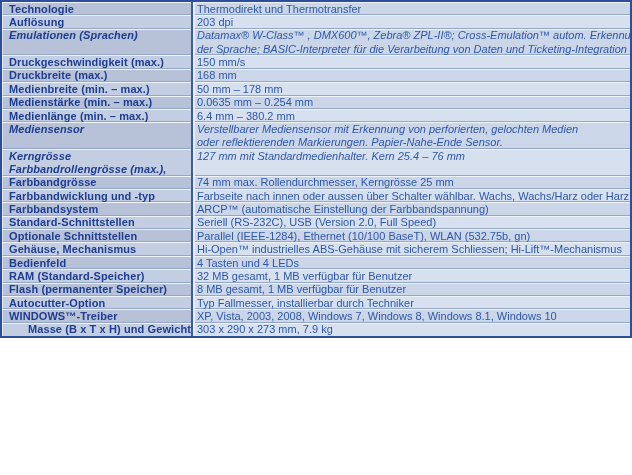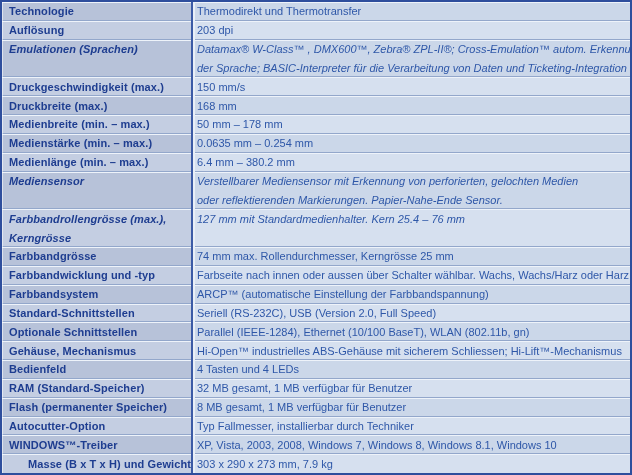--- a/index.html
+++ b/index.html
@@ -1,19 +1,19 @@
 <!DOCTYPE html>
 <html><head>
 <meta charset="utf-8">
 <style>
   html,body{margin:0;padding:0;background:#ffffff;}
   body{width:632px;height:475px;overflow:hidden;
        font-family:"Liberation Sans","DejaVu Sans",sans-serif;}
   .spec-table{
-    box-sizing:border-box;width:632px;height:475px;
+    box-sizing:border-box;width:632px;height:338px;
     border:2px solid #2e4e9d;display:flex;flex-direction:column;
     background:#22c55e;
   }
   .row{display:flex;min-height:0;}
   .r1{flex:1 1 0;}
   .r2{flex:2 2 0;font-style:italic;}
   .cl{box-sizing:border-box;width:191px;flex:0 0 191px;display:flex;flex-direction:column;
       border-right:2px solid #3c5ba6;
       box-shadow:inset 1px 0 0 rgba(255,255,255,.55),inset 0 1px 0 #eef3fa,inset 0 -1px 0 #93a7cb;}
   .cv{flex:1 1 auto;min-width:0;display:flex;flex-direction:column;
@@ -113,22 +113,22 @@
         <div class="ln lbl">Mediensensor</div>
       </div>
     <div class="cv">
       <div class="ln val">Verstellbarer Mediensensor mit Erkennung von perforierten, gelochten Medien</div>
       <div class="ln val">oder reflektierenden Markierungen. Papier-Nahe-Ende Sensor.</div>
     </div>
   </div>
 
   <div class="row r2 even">
     <div class="cl">
+      <div class="ln lbl">Kerngrösse</div>
       <div class="ln lbl">Farbbandrollengrösse (max.),</div>
-      <div class="ln lbl">Kerngrösse</div>
     </div>
     <div class="cv">
         <div class="ln val">127 mm mit Standardmedienhalter. Kern 25.4 – 76 mm</div>
       </div>
   </div>
 
   <div class="row r1 odd">
     <div class="cl">
         <div class="ln lbl">Farbbandgrösse</div>
       </div>
@@ -162,21 +162,21 @@
     <div class="cv">
         <div class="ln val">Seriell (RS-232C), USB (Version 2.0, Full Speed)</div>
       </div>
   </div>
 
   <div class="row r1 odd">
     <div class="cl">
         <div class="ln lbl">Optionale Schnittstellen</div>
       </div>
     <div class="cv">
-        <div class="ln val">Parallel (IEEE-1284), Ethernet (10/100 BaseT), WLAN (802.11b, gn)</div>
+        <div class="ln val">Parallel (IEEE-1284), Ethernet (10/100 BaseT), WLAN (532.75b, gn)</div>
       </div>
   </div>
 
   <div class="row r1 even">
     <div class="cl">
         <div class="ln lbl">Gehäuse, Mechanismus</div>
       </div>
     <div class="cv">
         <div class="ln val">Hi-Open™ industrielles ABS-Gehäuse mit sicherem Schliessen; Hi-Lift™-Mechanismus</div>
       </div>

